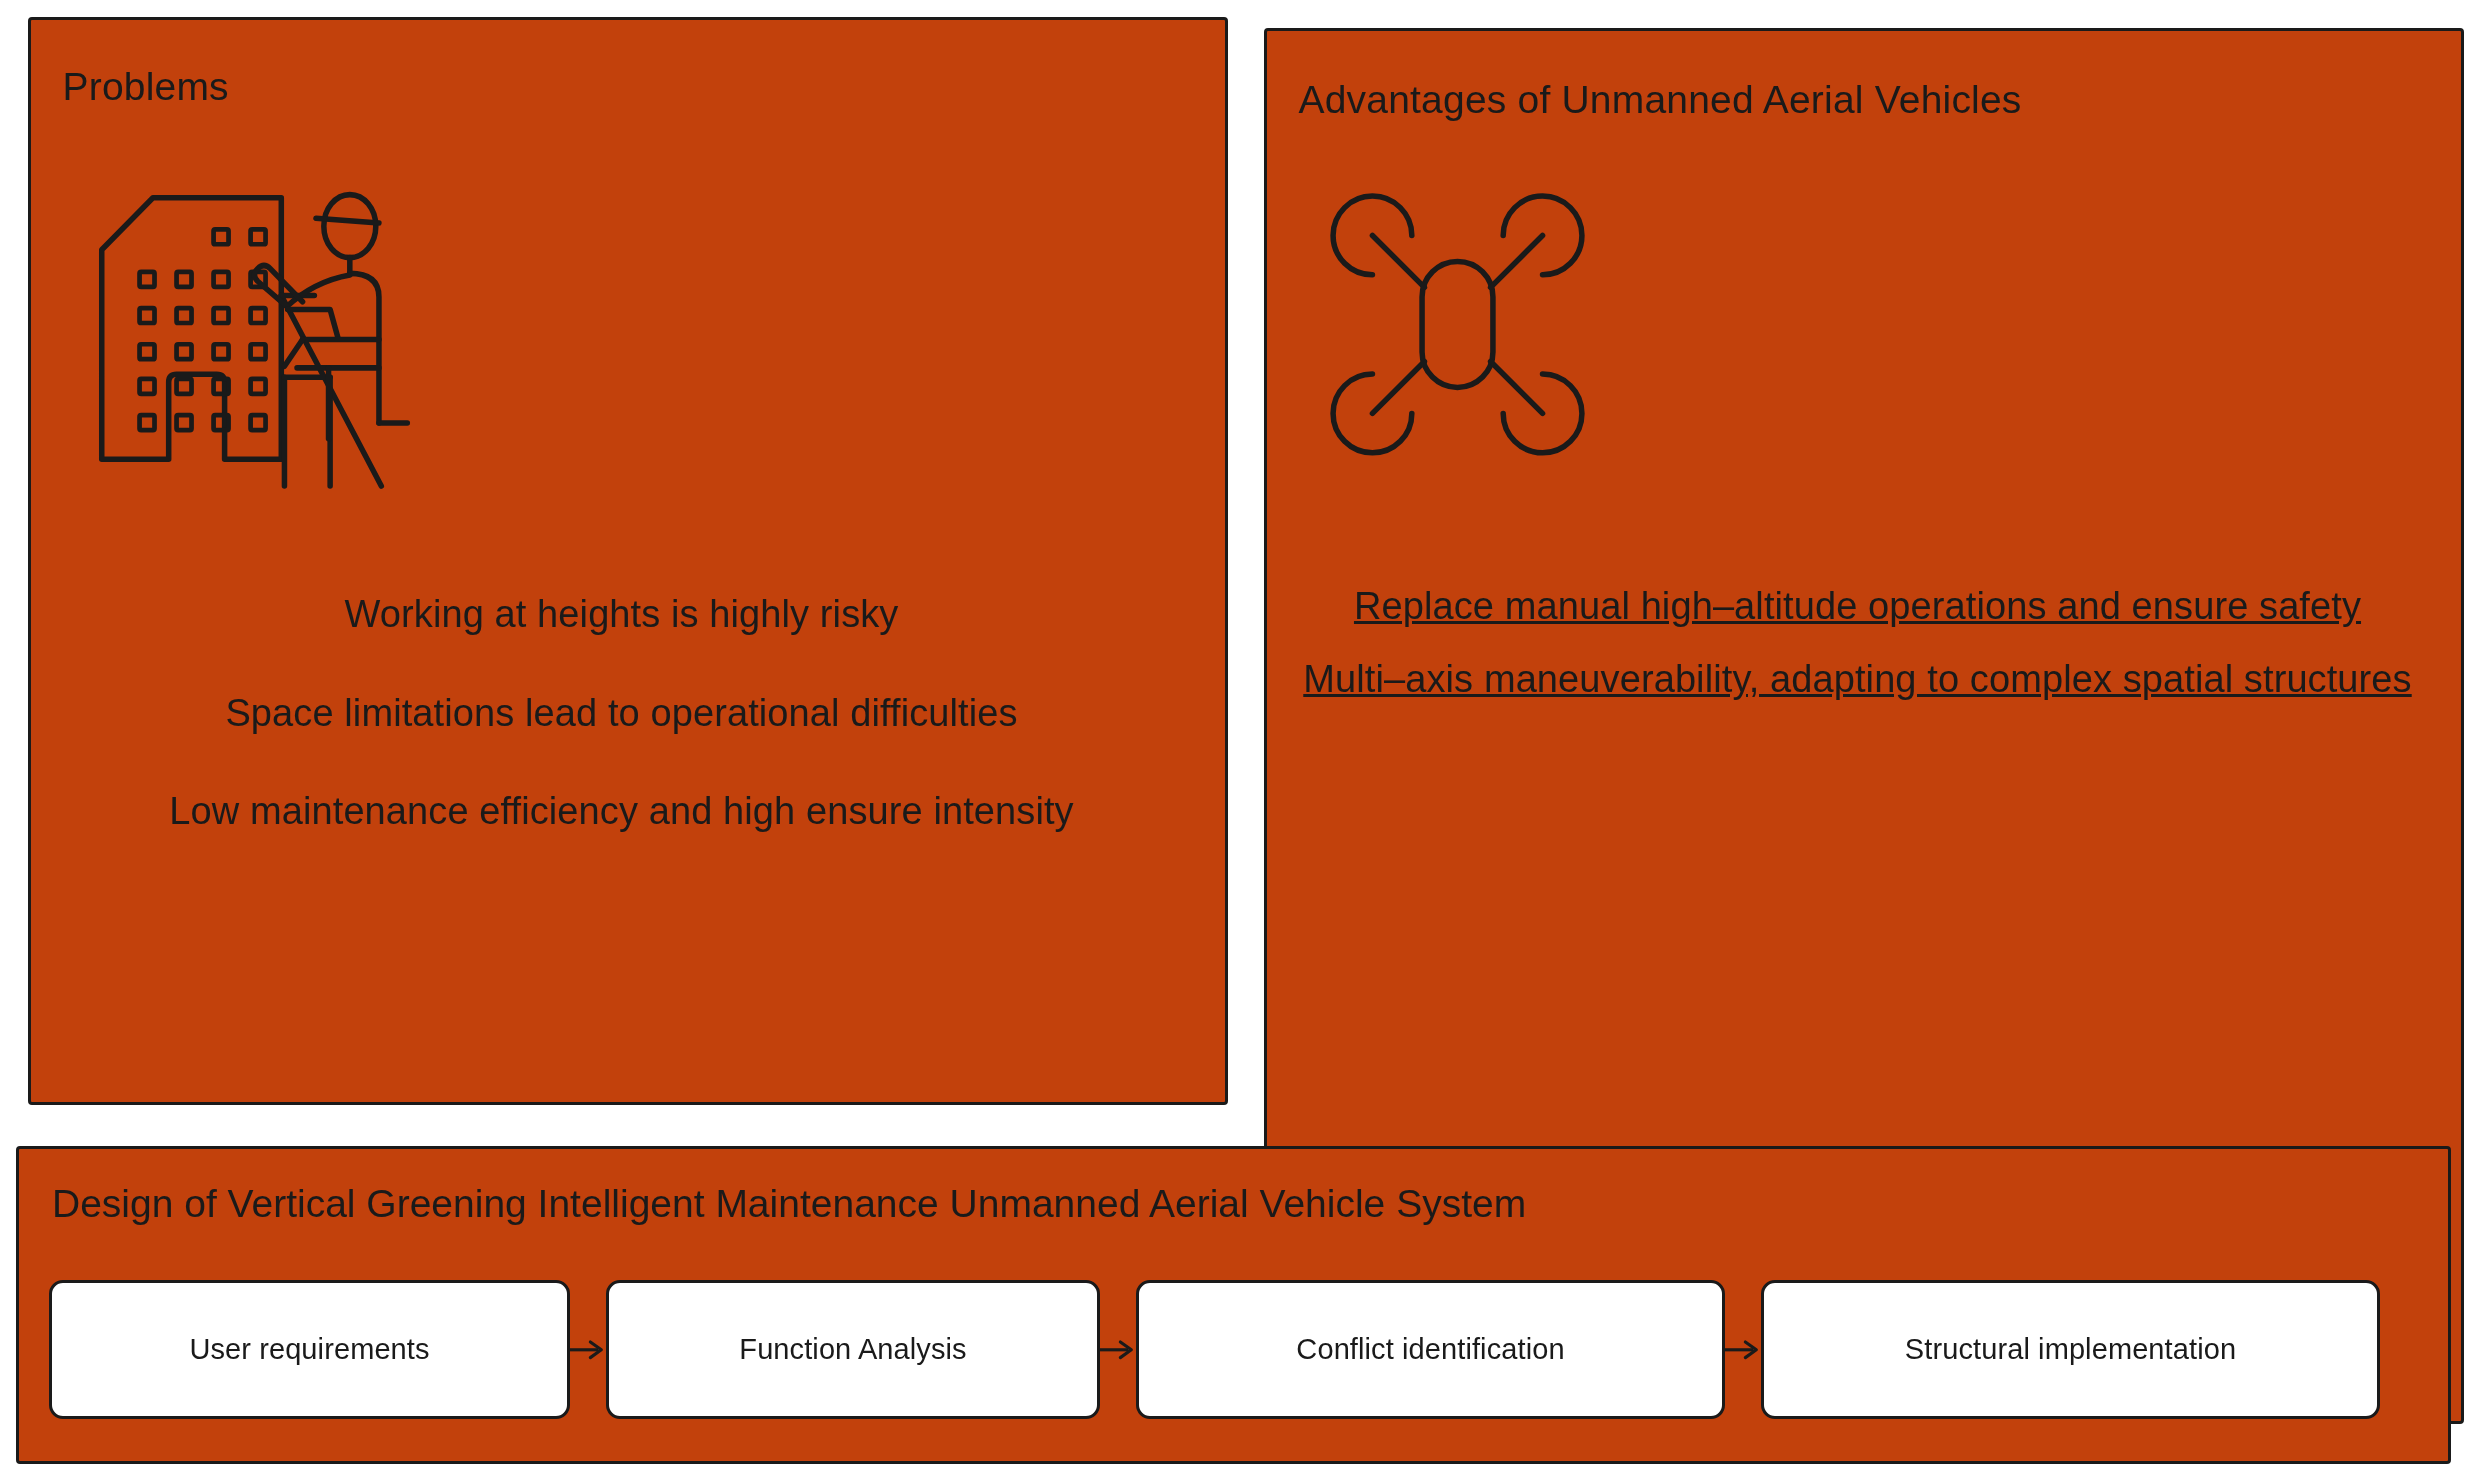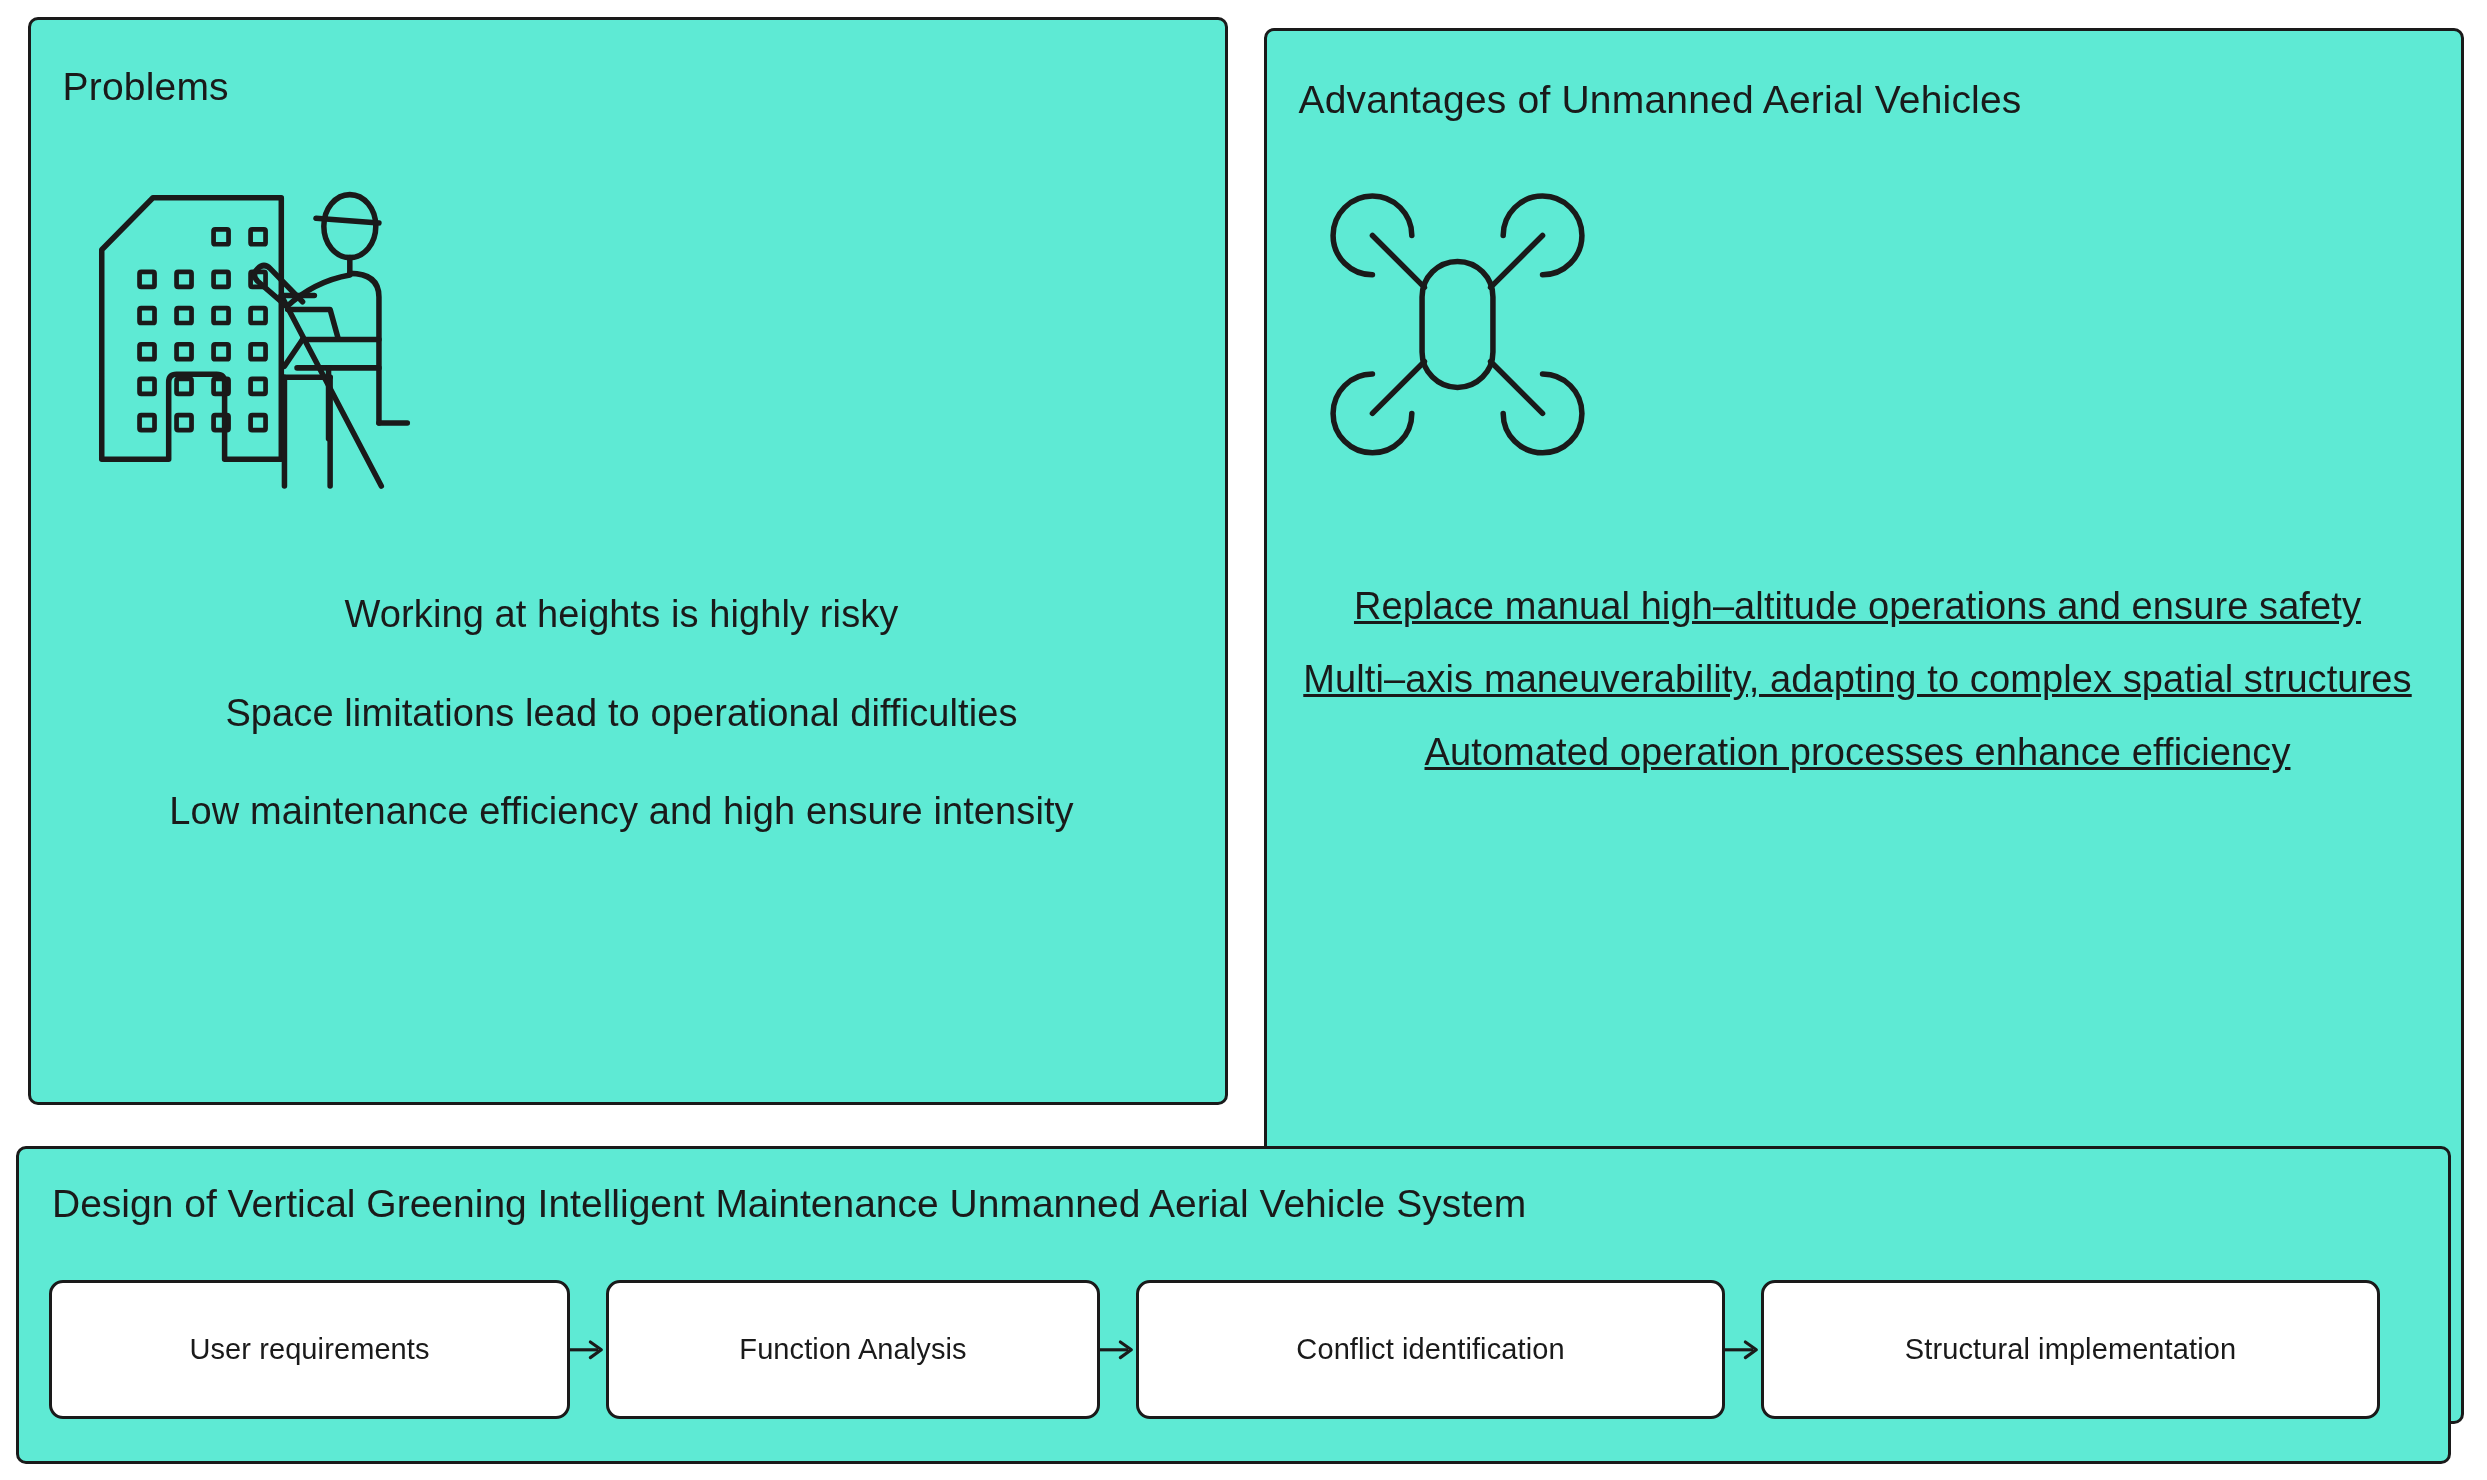--- a/index.html
+++ b/index.html
@@ -12,22 +12,22 @@
     height: 1481px;
     position: relative;
     font-family: "Liberation Sans", sans-serif;
     color: #1a1a1a;
     overflow: hidden;
   }
 
   .panel {
     position: absolute;
     border: 3.1px solid #1a1a1a;
-    border-radius: 10px;
-    background: #5eead4;
+    border-radius: 4px;
+    background: #c2410c;
     box-sizing: border-box;
   }
 
   #problems-panel {
     left: 28px;
     top: 17.3px;
     width: 1200px;
     height: 1088px;
   }
 
@@ -262,21 +262,20 @@
       <path d="M92 142 A50 50 0 1 1 142 92"></path>
       <path d="M308 142 A50 50 0 1 0 258 92"></path>
       <path d="M92 268 A50 50 0 1 0 142 318"></path>
       <path d="M308 268 A50 50 0 1 1 258 318"></path>
     </svg>
   </div>
 
   <div class="bullet-list" id="advantages-bullets">
     <div class="bullet">Replace manual high–altitude operations and ensure safety</div>
     <div class="bullet">Multi–axis maneuverability, adapting to complex spatial structures</div>
-    <div class="bullet">Automated operation processes enhance efficiency</div>
   </div>
 </div>
 
 <div class="panel" id="system-panel">
 
   <div id="system-title">Design of Vertical Greening Intelligent Maintenance Unmanned Aerial Vehicle System</div>
 
   <div id="flow-row">
 
     <div class="flow-box b0">User requirements</div>

